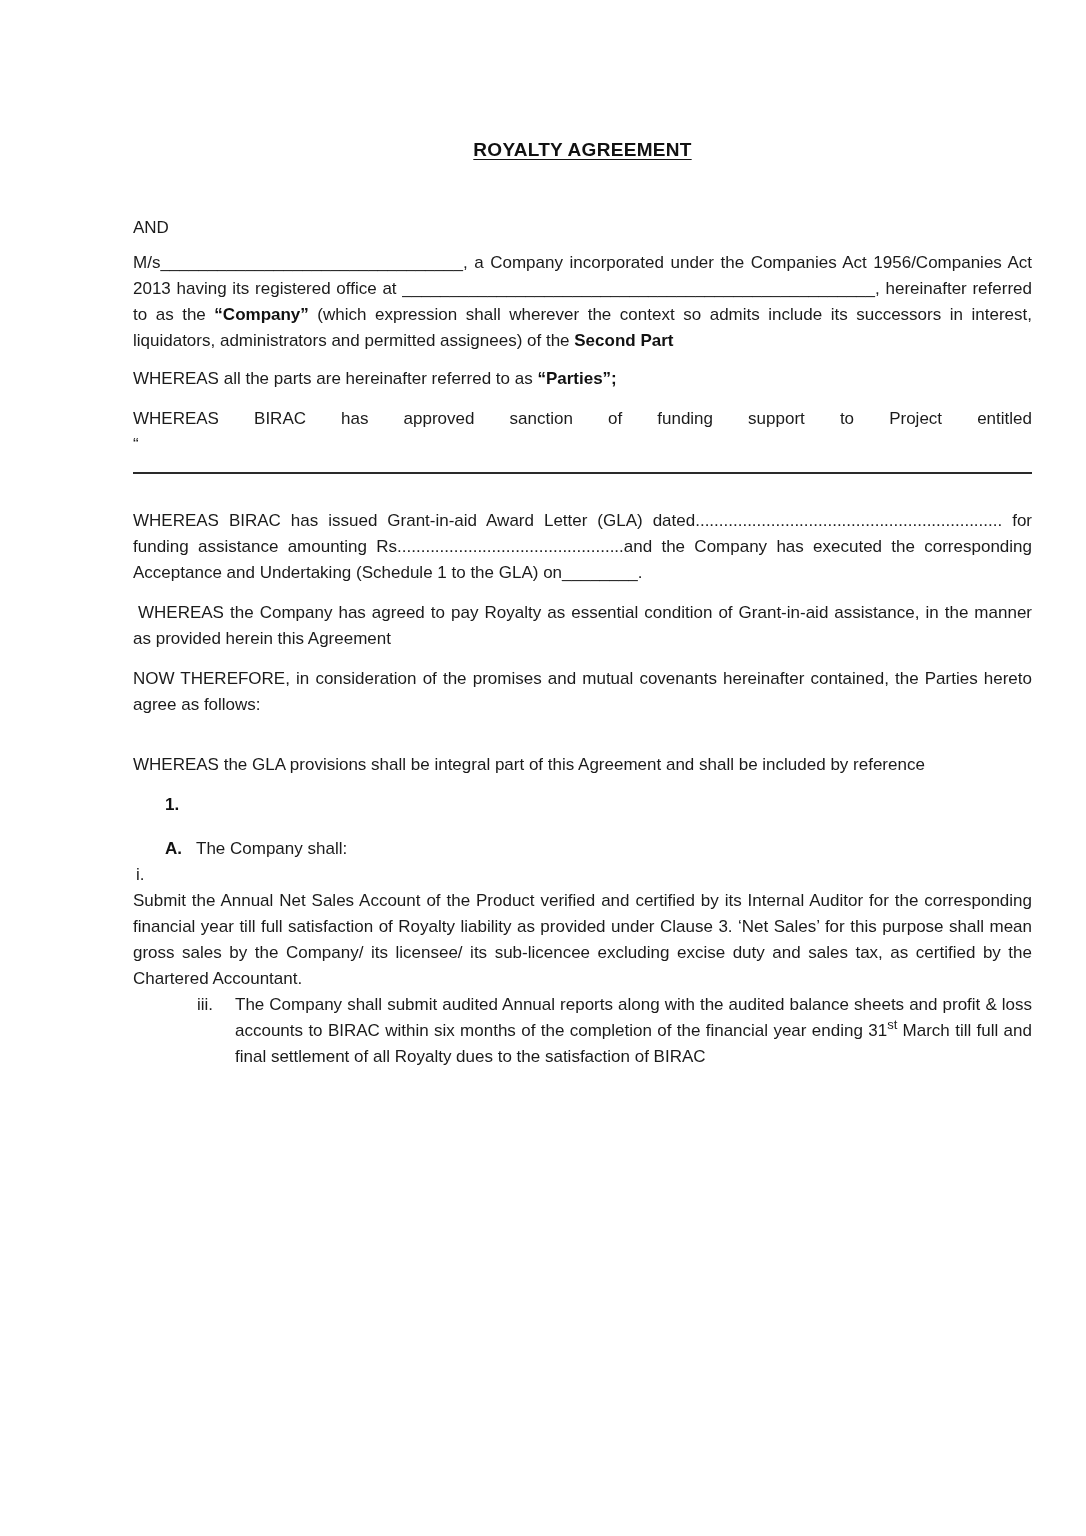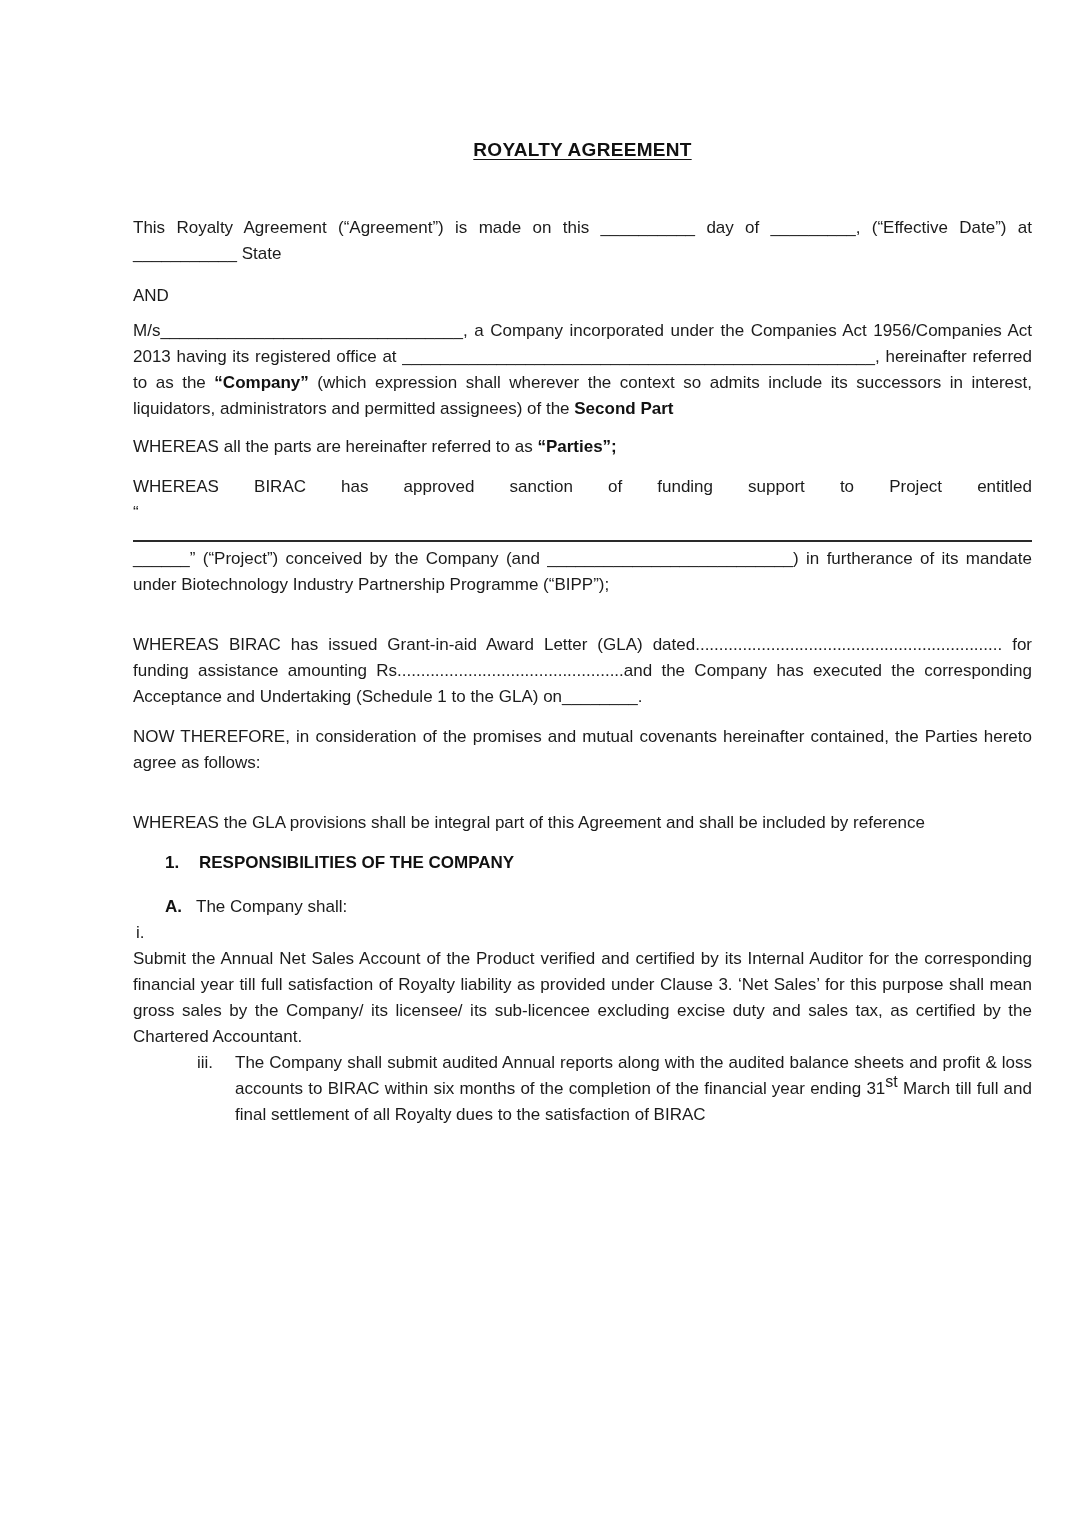--- a/index.html
+++ b/index.html
@@ -53,54 +53,52 @@
   }
   .h1row .hnum { flex: none; width: 34px; }
   .arow { display: flex; padding-left: 32px; margin-bottom: 0; }
   .arow .amark { flex: none; width: 31px; font-weight: bold; color: #111; }
   .li { display: flex; }
   .li .marker { flex: none; width: 102px; box-sizing: border-box; }
   .li .m1 { padding-left: 3px; }
   .li .m2 { padding-left: 46px; }
   .li .m3 { padding-left: 42px; text-align: center; }
   .li .li-text { flex: 1 1 auto; text-align: justify; }
-  .sup { font-size: 16px; vertical-align: super; line-height: 0; }
+  .sup { font-size: 13px; vertical-align: super; line-height: 0; }
 </style>
 </head>
 <body>
 
 <div class="page">
 
   <h1 class="title">ROYALTY AGREEMENT</h1>
 
-  <p class="para p-preamble"><span>This Royalty Agreement (“Agreement”) is made on this __________ day of _________, (“Effective Date”) at ___________ State</span></p>
 
   <div class="and-sep">AND</div>
 
   <p class="para p-company"><span>M/s________________________________, a Company incorporated under the Companies Act 1956/Companies Act 2013 having its registered office at __________________________________________________, hereinafter referred to as the </span><span class="b">“Company”</span><span> (which expression shall wherever the context so admits include its successors in interest, liquidators, administrators and permitted assignees) of the </span><span class="b">Second Part</span></p>
 
   <p class="para p-parties"><span>WHEREAS all the parts are hereinafter referred to as </span><span class="b">“Parties”;</span></p>
 
   <div class="para p-approved">
     <div class="jlast">WHEREAS BIRAC has approved sanction of funding support to Project entitled</div>
     <div class="quote-line">“</div>
     <div class="blank-full"></div>
-    <div class="para">______” (“Project”) conceived by the Company (and __________________________) in furtherance of its mandate under Biotechnology Industry Partnership Programme (“BIPP”);</div>
   </div>
 
   <p class="para p-issued"><span>WHEREAS BIRAC has issued Grant-in-aid Award Letter (GLA) dated................................................................. for funding assistance amounting Rs................................................and the Company has executed the corresponding Acceptance and Undertaking (Schedule 1 to the GLA) on________.</span></p>
 
+  <p class="para p-agreed"><span>WHEREAS the Company has agreed to pay Royalty as essential condition of Grant-in-aid assistance, in the manner as provided herein this Agreement</span></p>
 
   <p class="para p-now"><span>NOW THEREFORE, in consideration of the promises and mutual covenants hereinafter contained, the Parties hereto agree as follows:</span></p>
 
   <p class="para p-gla"><span>WHEREAS the GLA provisions shall be integral part of this Agreement and shall be included by reference</span></p>
 
   <div class="h1row">
     <span class="hnum">1.</span>
-    <span class="htext">RESPONSIBILITIES OF THE COMPANY</span>
   </div>
 
   <div class="arow">
     <span class="amark">A.</span>
     <span>The Company shall:</span>
   </div>
 
   <div class="li">
     <span class="marker m1">i.</span>
   </div>

